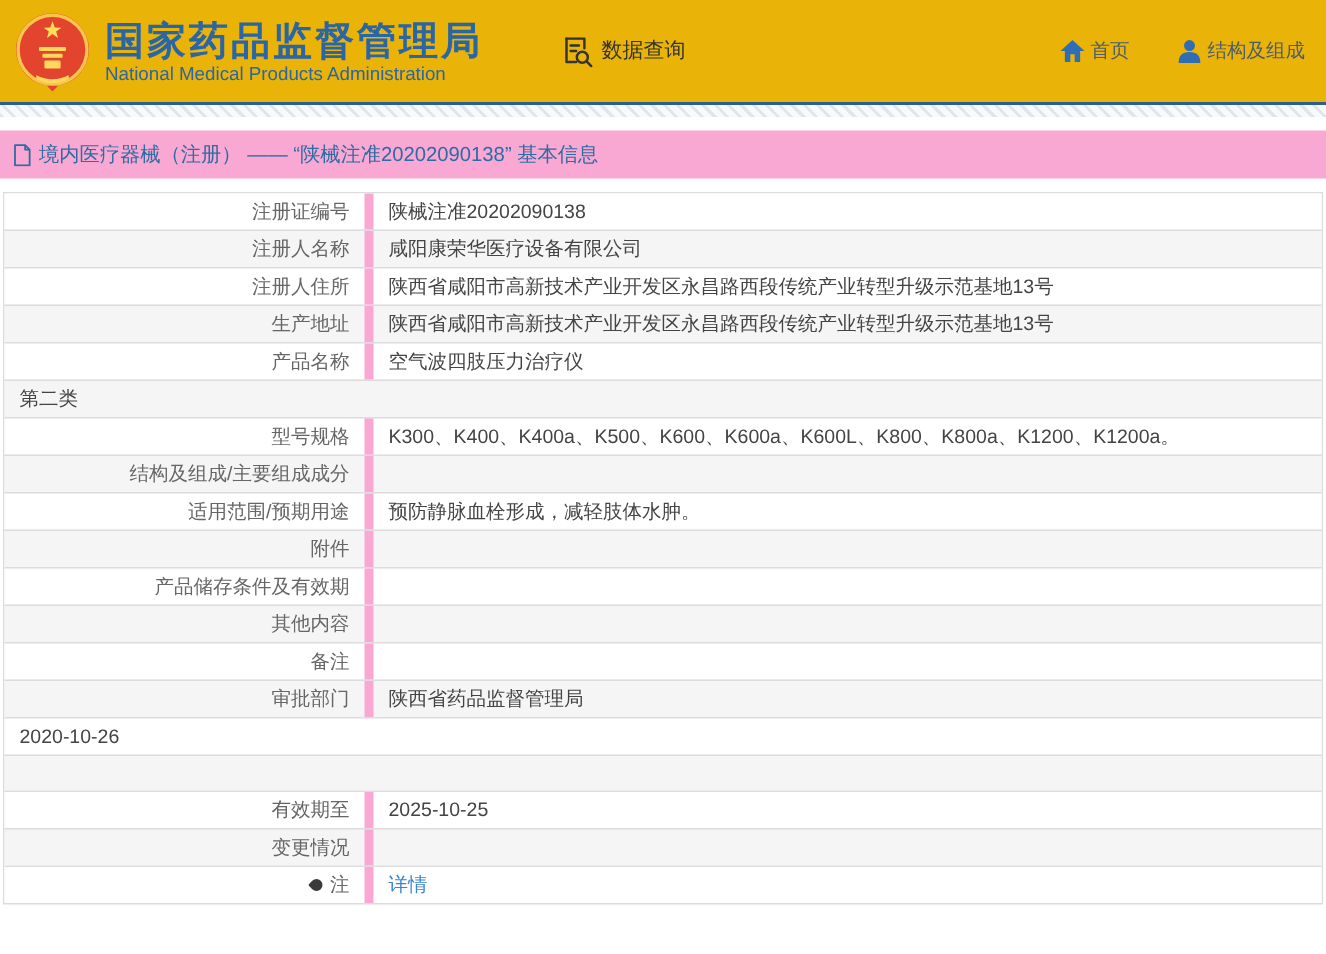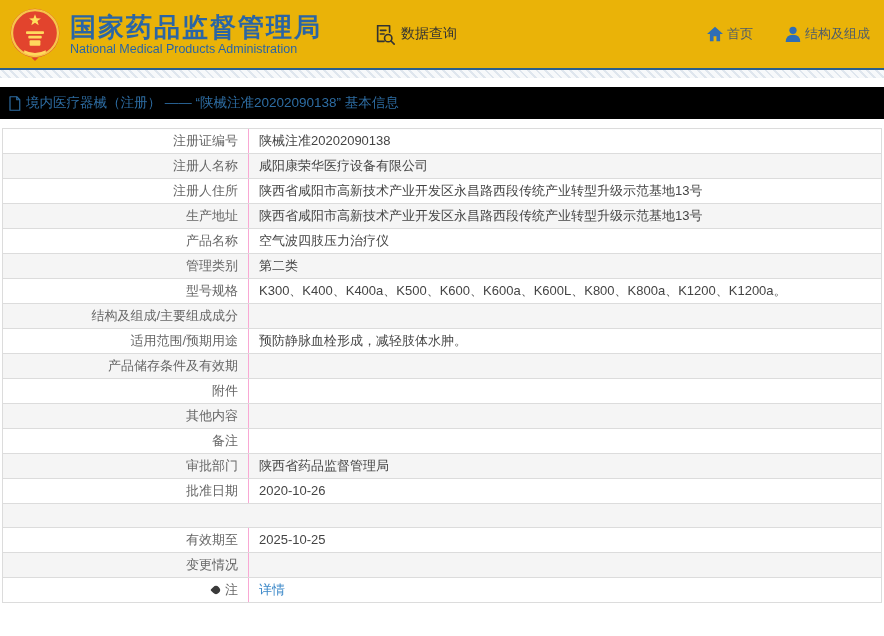--- a/index.html
+++ b/index.html
@@ -15,31 +15,31 @@
   .data-query { display:flex; align-items:center; margin-left:52px; gap:5px; cursor:pointer; }
   .data-query-label { font-size:14px; color:#333; font-weight:400; }
   .top-nav { margin-left:auto; display:flex; gap:30px; }
   .top-nav-item { display:flex; flex-direction:row; align-items:center; gap:3px; cursor:pointer; min-width:48px; }
   .top-nav-label { font-size:13px; color:#4d5c6b; white-space:nowrap; }
 
   .blue-line { height:2px; background:#2b5f8e; }
   .hatch-band { height:8px; background:repeating-linear-gradient(45deg,#dfe6ee 0 2px,#f7f9fb 2px 6px); }
 
   
-  .breadcrumb-bar { margin-top:9px; height:24px; background:#000000; display:flex; align-items:center; padding:16px 8px; gap:5px; }
+  .breadcrumb-bar { margin-top:9px; height:24px; background:#f9a8d4; display:flex; align-items:center; padding:16px 8px; gap:5px; }
   .breadcrumb-text { font-size:13.5px; color:#2d6ca2; }
 
   
   .info-table { margin:9px 2px 0 2px; border:1px solid #dcdcdc; }
   .row { display:flex; min-height:24px; background:#fff; }
   .row:nth-child(even) { background:#f5f5f5; }
   .row + .row { border-top:1px solid #dcdcdc; }
   .cell { font-size:13px; line-height:18px; padding:3px 10px; display:flex; align-items:center; }
   .cell.label { width:246px; flex:0 0 auto; justify-content:flex-end; color:#666;
-                border-right:1px solid #f9a8d4; text-align:right; gap:3px; }
+                border-right:6px solid #f9a8d4; text-align:right; gap:3px; }
   .cell.value { flex:1; color:#444; display:block; padding-top:3px; word-break:break-all; }
   .cell.value.link { color:#3a87c8; cursor:pointer; }
   .note-pin { display:inline-block; width:8px; height:8px; background:#3a3a3a;
               border-radius:50% 50% 50% 1px; transform:rotate(45deg); margin-right:2px; }
 </style>
 </head>
 <body>
 
 <div class="header">
   <svg class="emblem" viewBox="0 0 60 60">
@@ -132,24 +132,20 @@
 
   <div class="row">
     <div class="cell label">
 
       <span>产品名称</span>
     </div>
     <div class="cell value">空气波四肢压力治疗仪</div>
   </div>
 
   <div class="row">
-    <div class="cell label">
-
-      <span>管理类别</span>
-    </div>
     <div class="cell value">第二类</div>
   </div>
 
   <div class="row">
     <div class="cell label">
 
       <span>型号规格</span>
     </div>
     <div class="cell value">K300、K400、K400a、K500、K600、K600a、K600L、K800、K800a、K1200、K1200a。</div>
   </div>
@@ -165,36 +161,36 @@
     <div class="cell label">
 
       <span>适用范围/预期用途</span>
     </div>
     <div class="cell value">预防静脉血栓形成，减轻肢体水肿。</div>
   </div>
 
   <div class="row">
     <div class="cell label">
 
+      <span>附件</span>
+    </div>
+    <div class="cell value"></div>
+  </div>
+
+  <div class="row">
+    <div class="cell label">
+
       <span>产品储存条件及有效期</span>
     </div>
     <div class="cell value"></div>
   </div>
 
   <div class="row">
     <div class="cell label">
 
-      <span>附件</span>
-    </div>
-    <div class="cell value"></div>
-  </div>
-
-  <div class="row">
-    <div class="cell label">
-
       <span>其他内容</span>
     </div>
     <div class="cell value"></div>
   </div>
 
   <div class="row">
     <div class="cell label">
 
       <span>备注</span>
     </div>
@@ -203,24 +199,20 @@
 
   <div class="row">
     <div class="cell label">
 
       <span>审批部门</span>
     </div>
     <div class="cell value">陕西省药品监督管理局</div>
   </div>
 
   <div class="row">
-    <div class="cell label">
-
-      <span>批准日期</span>
-    </div>
     <div class="cell value">2020-10-26</div>
   </div>
 
   <div class="row">
     <div class="cell value"></div>
   </div>
 
   <div class="row">
     <div class="cell label">
 

